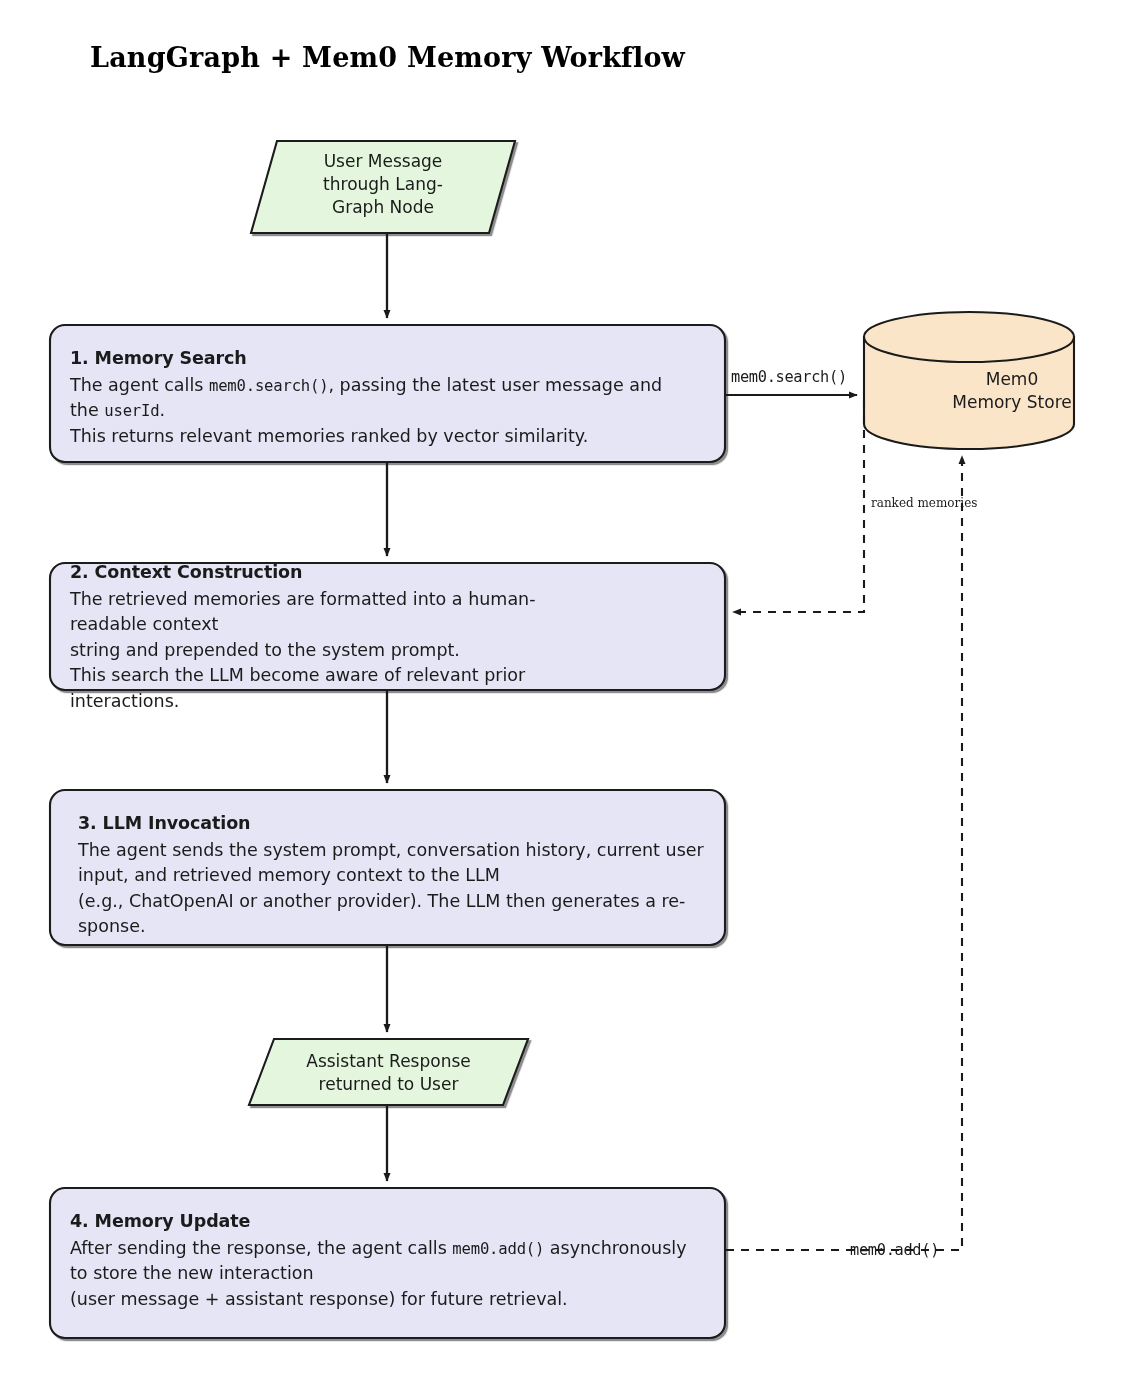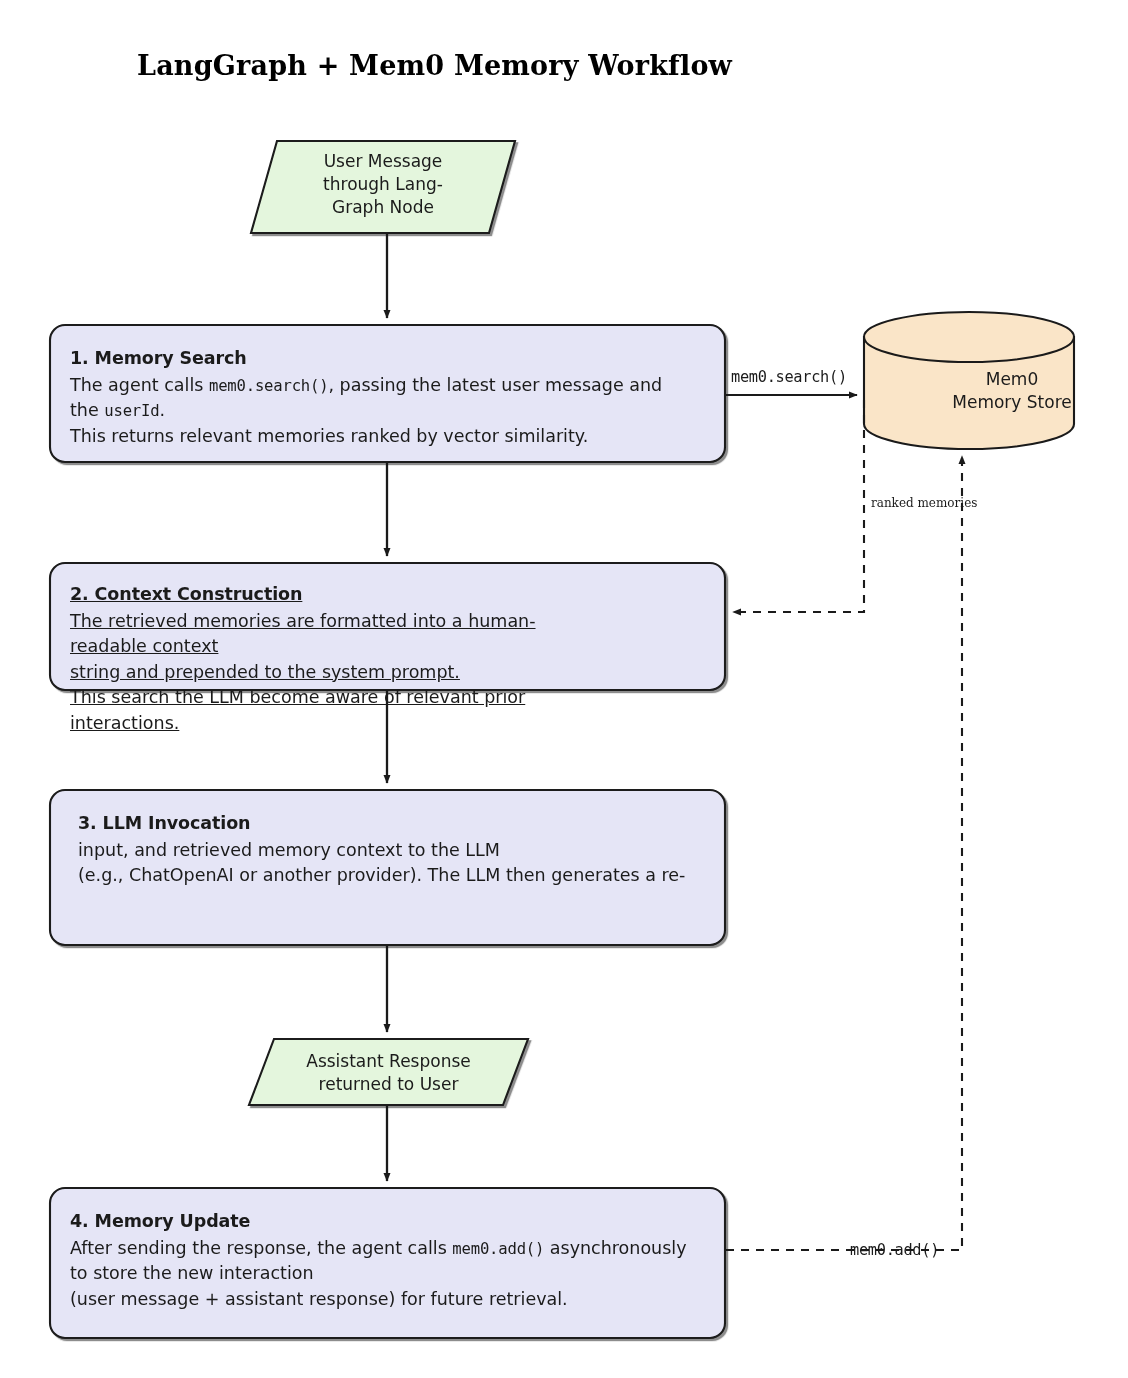--- a/index.html
+++ b/index.html
@@ -6,25 +6,24 @@
   html,body{margin:0;padding:0;background:#ffffff;}
   body{
     width:1128px;height:1378px;position:relative;overflow:hidden;
     font-family:"DejaVu Sans", sans-serif;
     color:#1a1a1a;
   }
   #canvas{position:absolute;left:0;top:0;width:1128px;height:1378px;}
 
   
   .title{
-    position:absolute;left:0;top:50px;width:775px;text-align:center;
+    position:absolute;left:0;top:42px;width:775px;text-align:center;
     font-family:"DejaVu Serif", serif;
     font-size:27px;font-weight:700;letter-spacing:.2px;color:#000;
     white-space:nowrap;
-    padding-left:47px;
   }
 
   
   #artwork{position:absolute;left:0;top:0;width:1128px;height:1378px;pointer-events:none;}
 
   
   .pbox{
     position:absolute;box-sizing:border-box;
     padding:14px 16px 10px 20px;
     font-size:17.5px;line-height:1.46;color:#1b1b1b;
@@ -128,31 +127,33 @@
     <span>Graph Node</span>
   </div>
 
   <div class="pbox" style="left:50px;top:332px;width:675px;height:137px;">
     <span class="ptitle">1. Memory Search</span>
     <span class="pline"><span>The agent calls </span><span class="mono">mem0.search()</span><span>, passing the latest user message and</span></span>
     <span class="pline"><span>the </span><span class="mono">userId</span><span>.</span></span>
     <span class="pline"><span>This returns relevant memories ranked by vector similarity.</span></span>
   </div>
 
-  <div class="pbox" style="left:50px;top:568px;width:561px;height:127px;text-decoration:underline;">
+  <div class="pbox" style="left:50px;top:546px;width:561px;height:127px;">
     <span class="ptitle">2. Context Construction</span>
     <span class="pline"><span>The retrieved memories are formatted into a human-readable context</span></span>
     <span class="pline"><span>string and prepended to the system prompt.</span></span>
     <span class="pline"><span>This search the LLM become aware of relevant prior interactions.</span></span>
   </div>
 
   <div class="pbox" style="left:50px;top:797px;width:675px;height:155px;padding-left:28px;">
     <span class="ptitle">3. LLM Invocation</span>
+    <span class="pline"><span>The agent sends the system prompt, conversation history, current user</span></span>
     <span class="pline"><span>input, and retrieved memory context to the LLM</span></span>
     <span class="pline"><span>(e.g., ChatOpenAI or another provider).  The LLM then generates a re-</span></span>
+    <span class="pline"><span>sponse.</span></span>
   </div>
 
   <div class="term" style="left:249px;top:1050px;width:279px;">
     <span>Assistant Response</span>
     <span>returned to User</span>
   </div>
 
   <div class="pbox" style="left:50px;top:1195px;width:675px;height:150px;">
     <span class="ptitle">4. Memory Update</span>
     <span class="pline"><span>After sending the response, the agent calls </span><span class="mono">mem0.add()</span><span> asynchronously</span></span>

